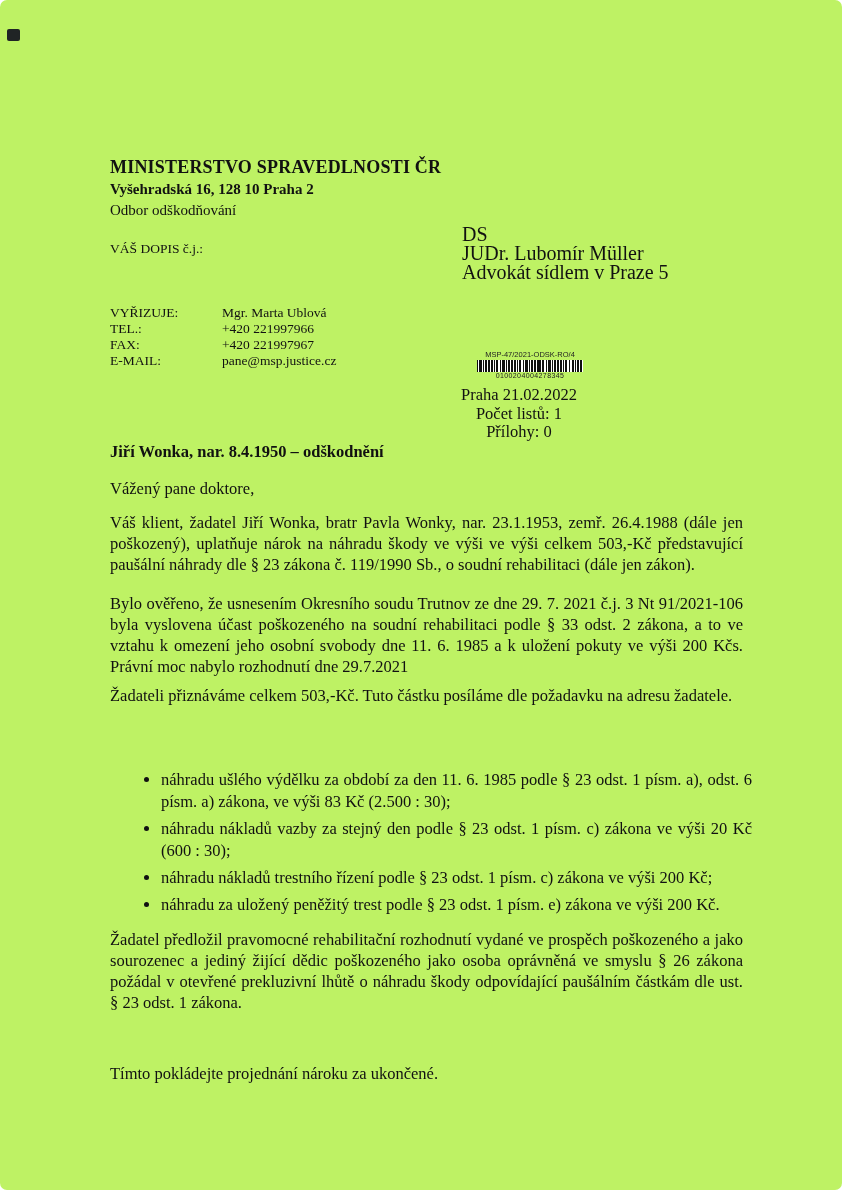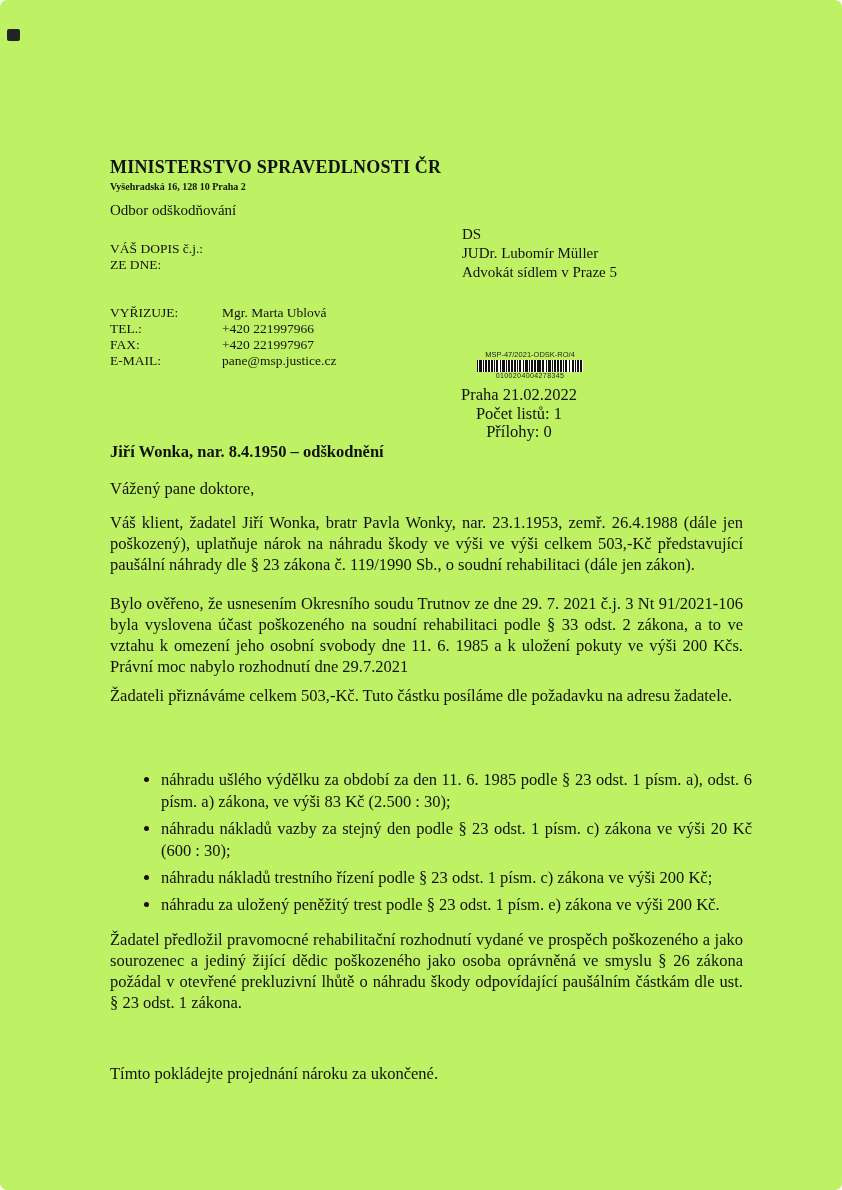--- a/index.html
+++ b/index.html
@@ -10,27 +10,27 @@
     font-family:"Liberation Serif","DejaVu Serif",serif;
     color:#111111;
     overflow:hidden;
     border-radius:7px;
   }
   .abs{position:absolute;}
   
   .mark{left:7px;top:29px;width:13px;height:12px;background:#202425;border-radius:2px;}
   
   .org{left:110px;top:157px;font-size:18px;font-weight:bold;letter-spacing:.2px;}
-  .addr{left:110px;top:181px;font-size:10px;font-weight:bold;}
+  .addr{left:110px;top:181px;font-size:15px;font-weight:bold;}
   .dept{left:110px;top:202px;font-size:15px;text-align:center;}
   
   .refblock{left:110px;top:241px;font-size:13.5px;line-height:16px;}
   .refblock .lbl{display:inline-block;width:112px;}
   
-  .recipient{left:462px;top:225px;font-size:15px;line-height:19px;}
+  .recipient{left:462px;top:225px;font-size:20px;line-height:19px;}
   
   .contact{left:110px;top:305px;font-size:13.5px;line-height:16px;}
   .contact .lbl{display:inline-block;width:112px;}
   
   .barcode{left:474px;top:351px;width:112px;text-align:center;font-family:"Liberation Sans","DejaVu Sans",sans-serif;}
   .bc-label{font-size:7.5px;line-height:8px;color:#222;white-space:nowrap;}
   .bc-bars{height:12px;width:106px;margin:1px auto 0 auto;
     background:repeating-linear-gradient(90deg,
       #101010 0px,#101010 1.5px,#ffffff 1.5px,#ffffff 2.5px,
       #101010 2.5px,#101010 5px,#ffffff 5px,#ffffff 6px,
@@ -61,23 +61,20 @@
 
   <div class="abs mark"></div>
 
   <div class="abs org">MINISTERSTVO SPRAVEDLNOSTI ČR</div>
   <div class="abs addr">Vyšehradská 16, 128 10 Praha 2</div>
   <div class="abs dept">Odbor odškodňování</div>
 
   <div class="abs refblock">
     <div>
       <span class="lbl">VÁŠ DOPIS č.j.:</span><span class="val"></span>
-    </div>
-    <div>
-      <span class="lbl">ZE DNE:</span><span class="val"></span>
     </div>
   </div>
 
   <div class="abs recipient">
     <div>DS</div>
     <div>JUDr. Lubomír Müller</div>
     <div>Advokát sídlem v Praze 5</div>
   </div>
 
   <div class="abs contact">

